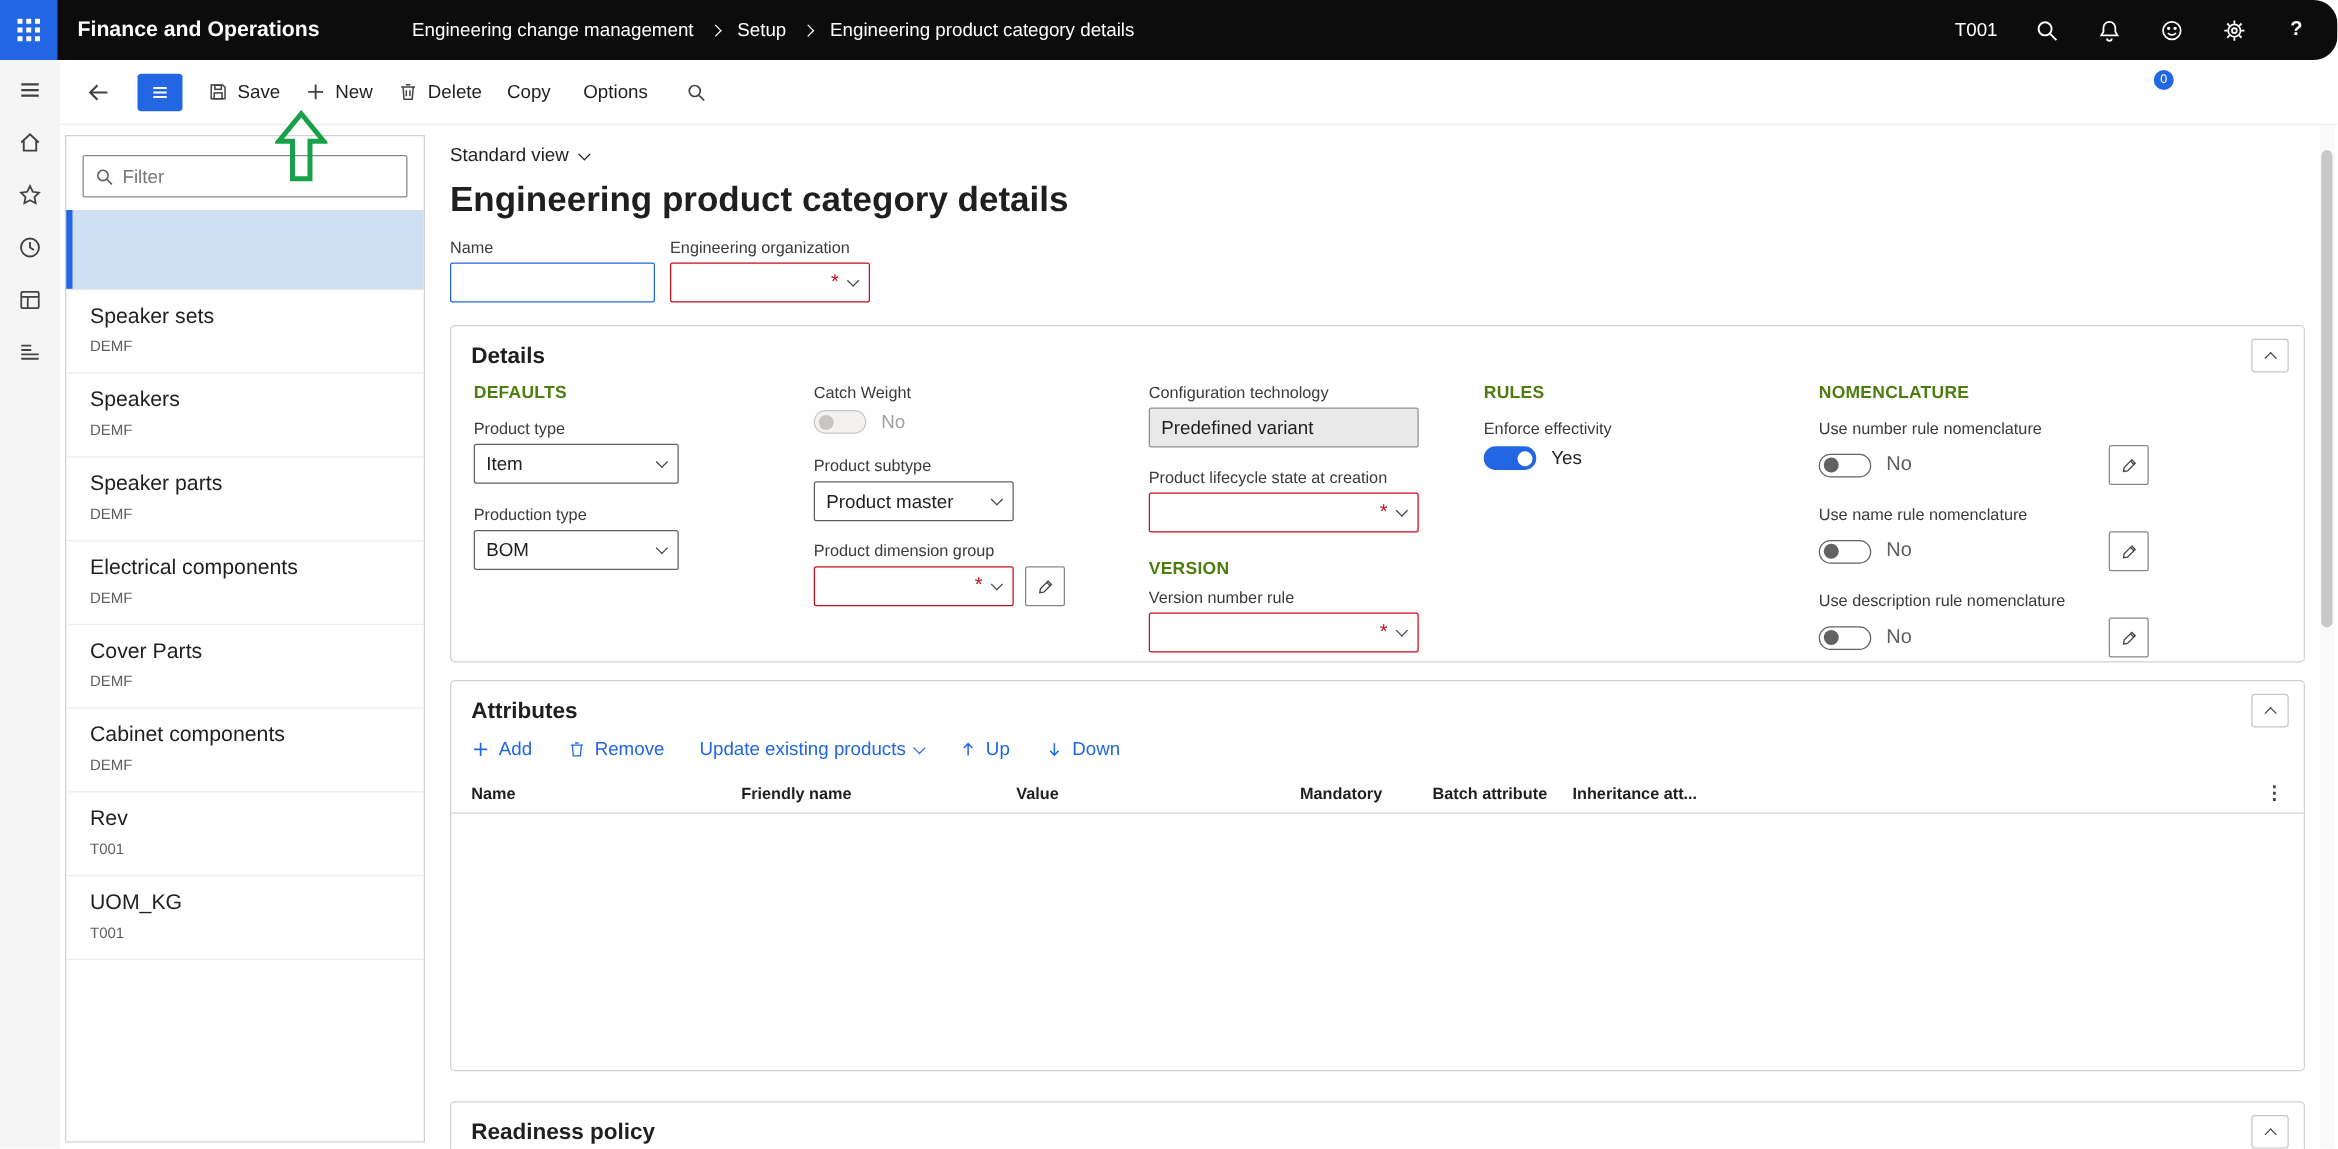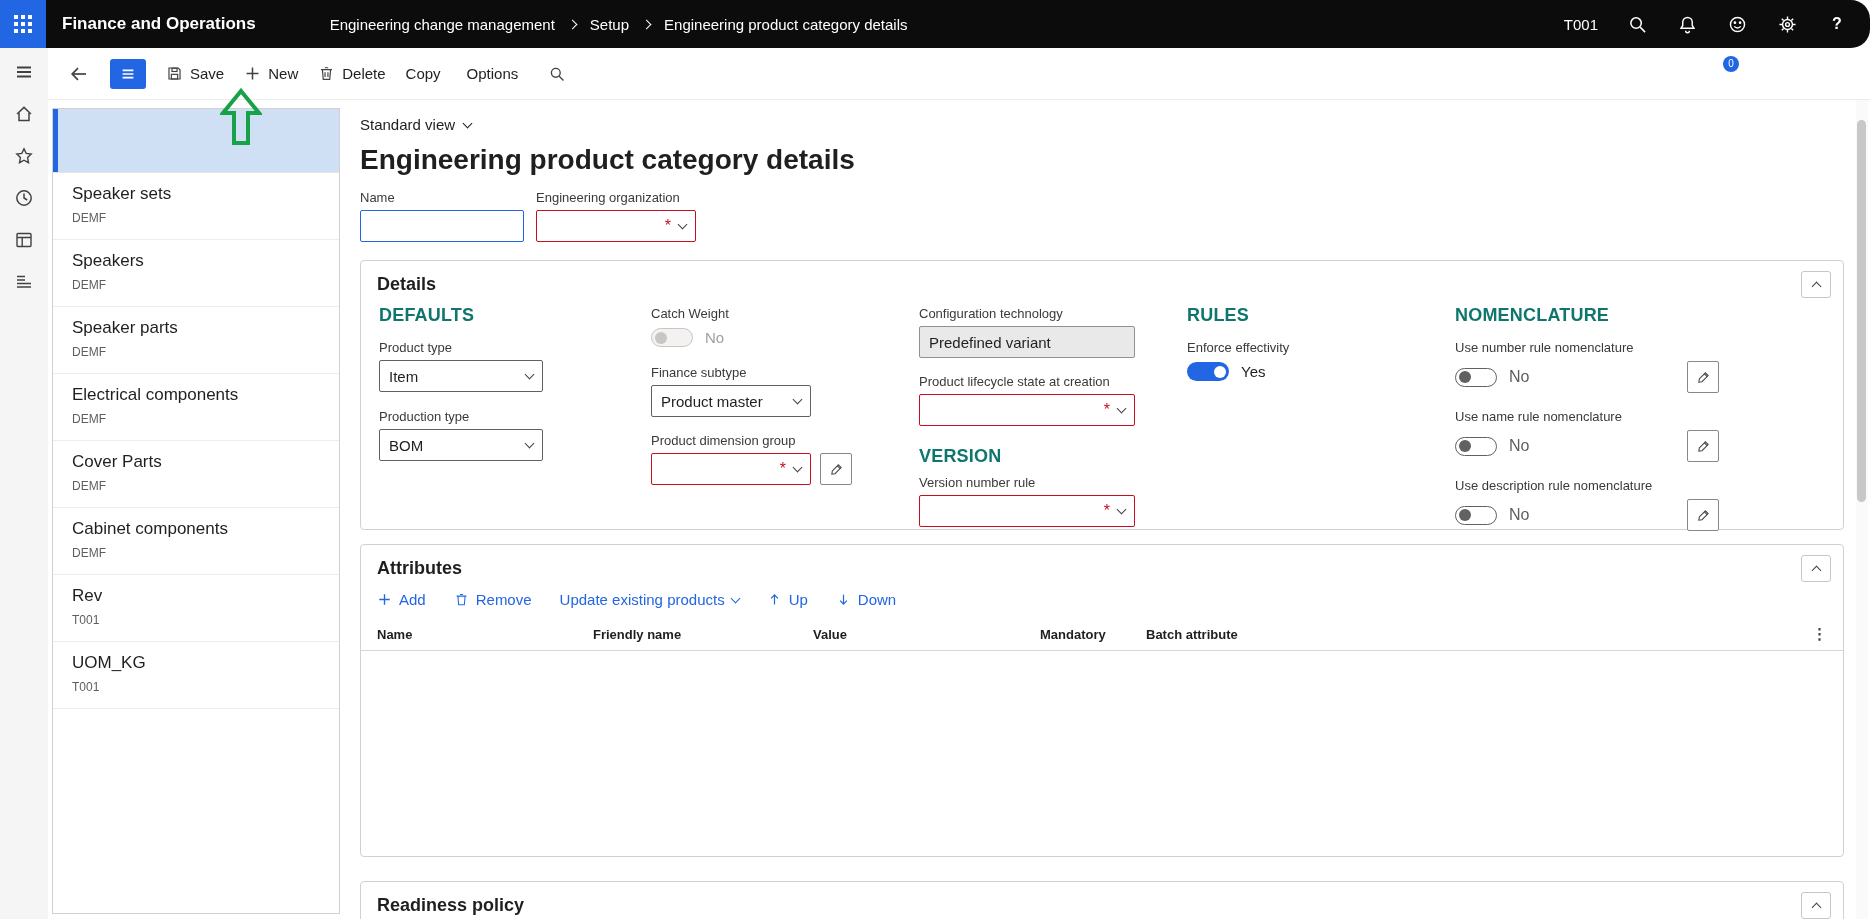--- a/index.html
+++ b/index.html
@@ -121,21 +121,21 @@
     position:absolute; top:10px; right:12px; width:30px; height:27px;
     border:1px solid #c8c6c4; border-radius:3px; background:#fff;
     display:grid; place-items:center; color:#424242; cursor:pointer;
   }
 
   
   .details-card { height:270px; }
   .details-body { display:flex; padding:0 18px; }
   .col { flex:0 0 auto; }
   .col1 { width:272px; } .col2 { width:268px; } .col3 { width:268px; } .col4 { width:268px; } .col5 { flex:1; }
-  .sec-hdr { font-size:18px; font-weight:700; color:#0f766e; margin-top:10px; letter-spacing:.2px; }
+  .sec-hdr { font-size:14px; font-weight:700; color:#4d7c0f; margin-top:10px; letter-spacing:.2px; }
   .f-label { font-size:13px; color:#3b3a39; margin-top:14px; margin-bottom:5px; }
   .dg-row { display:flex; align-items:center; gap:9px; }
   .nom-row { width:264px; }
   .nom-line { display:flex; align-items:center; gap:12px; margin-top:6px; }
   .nom-line .icon-btn { margin-left:auto; }
 
   
   .attr-card { height:313px; }
   .attr-toolbar { display:flex; align-items:center; gap:28px; padding:12px 16px 10px; font-size:15px; color:#2266e3; }
   .tb-link { display:flex; align-items:center; gap:7px; cursor:pointer; }
@@ -326,20 +326,29 @@
       </svg>
   </span>
   <span class="rail-icon">
     <svg viewBox="0 0 20 20" fill="none" stroke="currentColor" stroke-width="1.5">
         <path d="M3 4.5 H11 M3 8 H11 M3 11.5 H17 M3 15 H17"></path>
       </svg>
   </span>
 </aside>
 
 <aside class="listpanel">
+  <div class="filter">
+    <span>
+      <svg width="15" height="15" viewBox="0 0 20 20" fill="none" stroke="currentColor" stroke-width="1.7">
+          <circle cx="8.5" cy="8.5" r="5.5"></circle>
+          <path d="M12.8 12.8 L18 18"></path>
+        </svg>
+    </span>
+    <input placeholder="Filter" style="">
+  </div>
 
   <div class="sel-item">
     <span class="sel-bar"></span>
   </div>
 
   <div class="cat-item">
     <div class="cat-name">Speaker sets</div>
     <div class="cat-org">DEMF</div>
   </div>
   <div class="cat-item">
@@ -420,21 +429,21 @@
       </div>
 
       <div class="col col2">
         <div class="f-label" style="margin-top:11px">Catch Weight</div>
         <div class="tgl-row" style="margin-top:7px">
           <span class="toggle disabled">
               <span class="knob"></span>
             </span>
           <span class="tgl-label-dis">No</span>
         </div>
-        <div class="f-label" style="margin-top:18px">Finance subtype</div>
+        <div class="f-label" style="margin-top:18px">Product subtype</div>
         <div class="dd w160">
           <span>Product master</span>
           <span class="grow"></span>
             <span class="chev down"></span>
         </div>
         <div class="f-label" style="margin-top:16px">Product dimension group</div>
         <div class="dg-row">
           <div class="dd req w160">
             <span class="grow"></span>
             <span class="ast">*</span>
@@ -571,20 +580,21 @@
         <span>Down</span>
       </span>
     </div>
 
     <div class="attr-head">
       <span class="c0">Name</span>
       <span class="c1">Friendly name</span>
       <span class="c2">Value</span>
       <span class="c3">Mandatory</span>
       <span class="c4">Batch attribute</span>
+      <span class="c5">Inheritance att...</span>
       <span class="more-dots">⋮</span>
     </div>
 
   </section>
 
   
   <section class="card readiness-card" style="margin-top:24px">
     <div class="card-title">Readiness policy</div>
     <span class="collapse-btn">
         <span class="chev up"></span>

